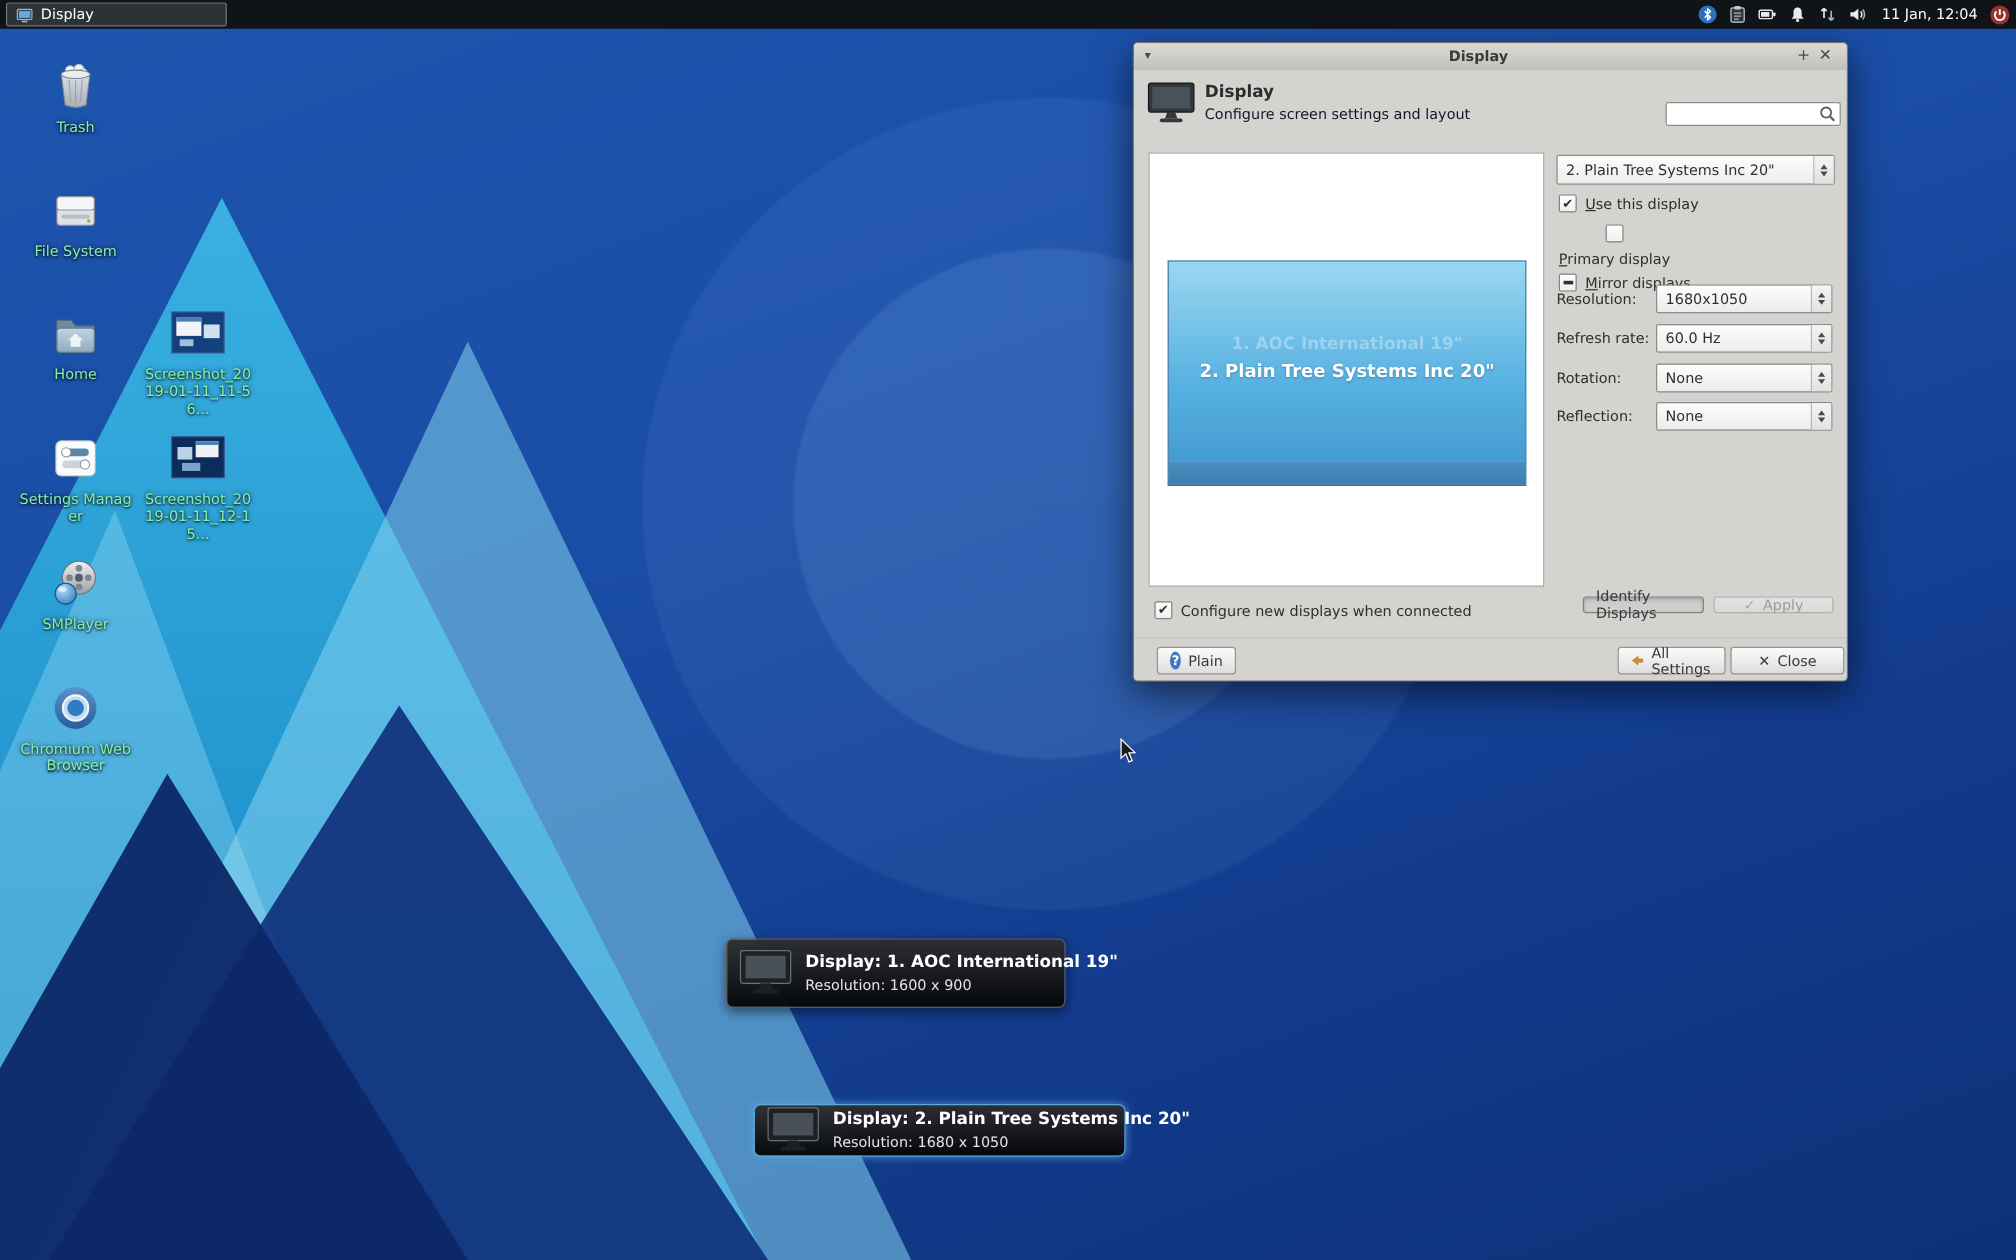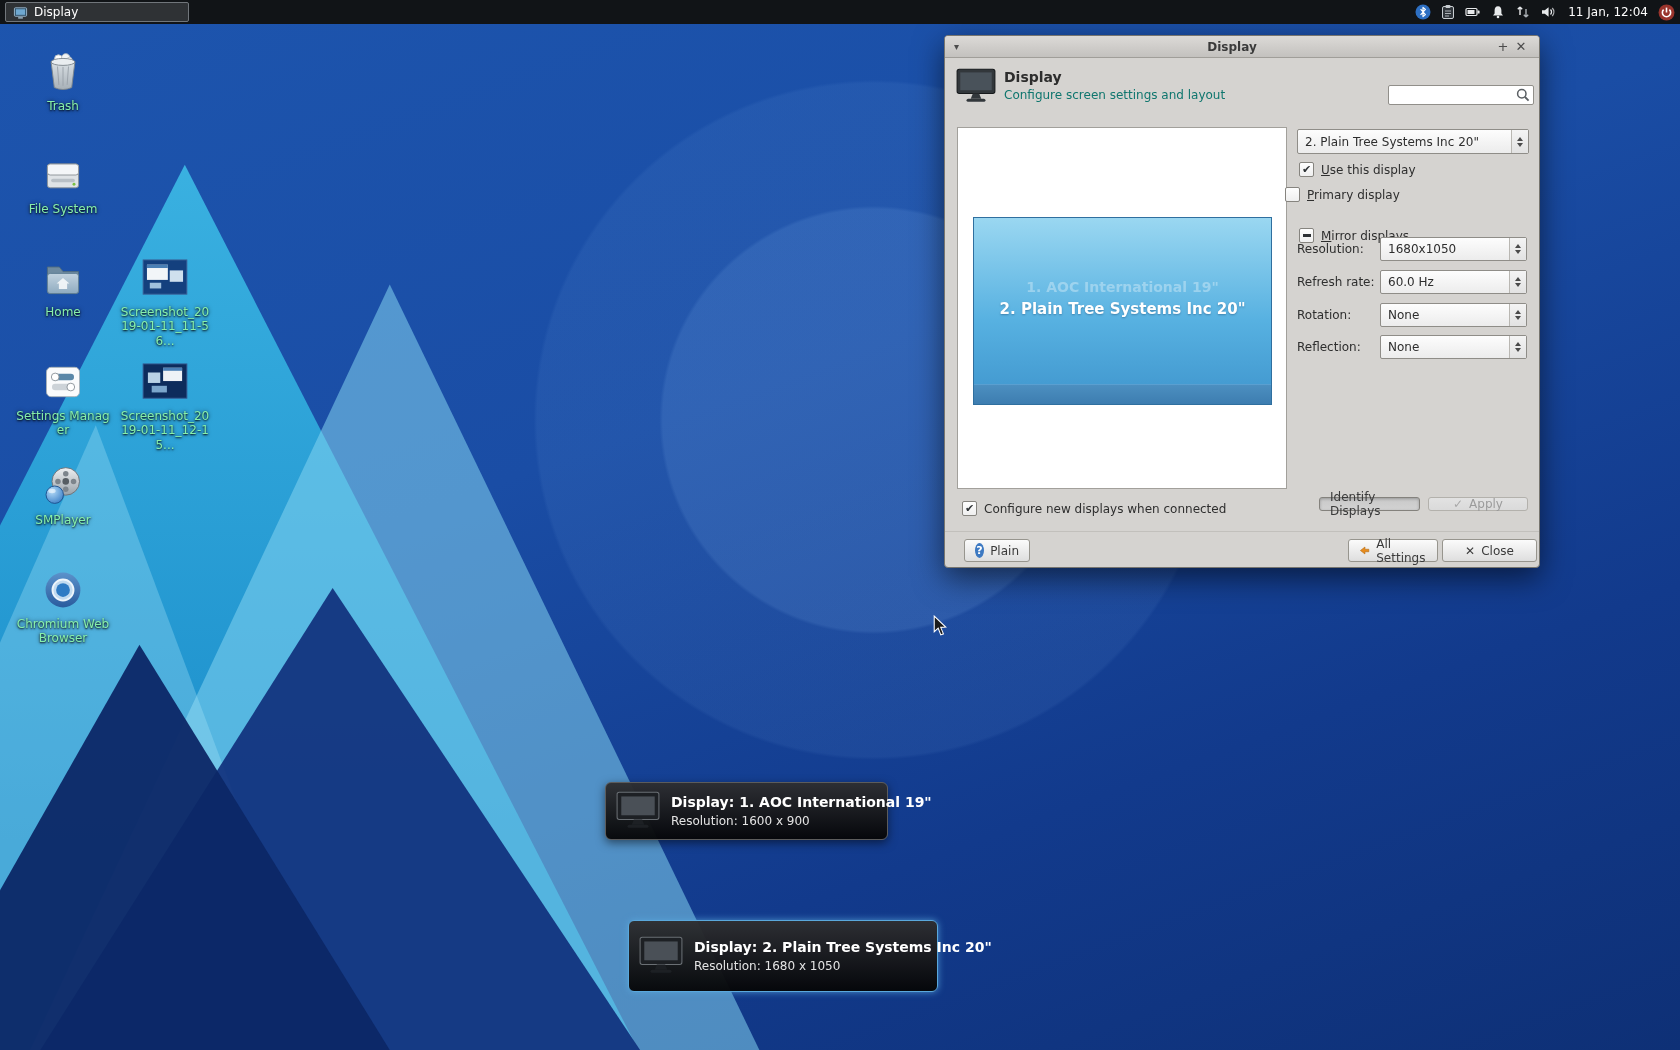--- a/index.html
+++ b/index.html
@@ -39,21 +39,21 @@
     background:#d5d3d0; border:1px solid #77756f; border-radius:4px; box-shadow:0 10px 30px rgba(0,0,0,.55); }
   .titlebar { position:absolute; top:0; left:0; right:0; height:22px; border-radius:3px 3px 0 0;
     background:linear-gradient(#dcdad7,#c3c1be); border-bottom:1px solid #a09e99;
     display:flex; align-items:center; padding:0 9px; }
   .tb-shade { color:#4c4c4c; font-size:10px; width:16px; }
   .tb-title { flex:1; text-align:center; font-size:12px; font-weight:bold; color:#3a3a3a; }
   .tb-btn { color:#4c4c4c; font-size:13px; width:18px; text-align:center; }
 
   .hdr-icon { position:absolute; left:10px; top:28px; }
   .hdr-title { position:absolute; left:59px; top:33px; font-size:14px; font-weight:bold; color:#2d2d2d; }
-  .hdr-sub { position:absolute; left:59px; top:52px; font-size:12px; color:#0f766e; }
+  .hdr-sub { position:absolute; left:59px; top:52px; font-size:12px; color:#0f172a; }
   .search { position:absolute; left:443px; top:48px; width:146px; height:20px; }
   .search input { width:100%; height:100%; border:1px solid #918f8a; border-radius:2px; background:#fff;
     font-size:12px; padding:0 20px 0 6px; outline:none; }
   .search .mag { position:absolute; right:4px; top:3px; }
 
   .preview { position:absolute; left:12px; top:91px; width:330px; height:362px; background:#fff; border:1px solid #a2a09b; }
   .monitor { position:absolute; left:15px; top:89px; width:299px; height:188px; border:1px solid #2f6f9f;
     background:linear-gradient(180deg,#9ad7f1 0%,#57b1e1 55%,#3f95cd 100%); overflow:hidden; }
   .mon-band { position:absolute; left:0; right:0; bottom:0; height:20px;
     background:linear-gradient(#4c8fc0,#3d7db0); border-top:1px solid #5a9fd0; }
@@ -71,21 +71,21 @@
   .spin i { display:block; width:0; height:0; border-left:3.5px solid transparent; border-right:3.5px solid transparent; }
   .spin .up { border-bottom:4px solid #4a4a4a; }
   .spin .dn { border-top:4px solid #4a4a4a; }
   .c-display { left:352px; top:93px; width:232px; }
   .c-res { left:435px; top:201px; width:147px; height:24px; }
   .c-ref { left:435px; top:234px; width:147px; height:24px; }
   .c-rot { left:435px; top:267px; width:147px; height:24px; }
   .c-refl { left:435px; top:299px; width:147px; height:24px; }
 
   .chkrow { position:absolute; display:flex; align-items:center; gap:7px; font-size:12px; color:#2e2e2e; }
-  .k1 { left:354px; top:126px; } .k2 { left:340px; top:151px; } .k3 { left:354px; top:192px; }
+  .k1 { left:354px; top:126px; } .k2 { left:354px; top:151px;flex-direction:column; } .k3 { left:354px; top:192px; }
   .kc { left:17px; top:465px; }
   .box { width:15px; height:15px; background:linear-gradient(#fefefe,#efefef); border:1px solid #86847f; border-radius:2px;
     display:flex; align-items:center; justify-content:center; flex:0 0 auto; }
   .box .chk { font-size:11px; font-weight:bold; color:#2d3134; line-height:1; }
   .box .dash { width:8px; height:3px; background:#2d3134; }
   .accel { display:inline-block; }
   .accel::first-letter { text-decoration:underline; }
 
   .plabel { position:absolute; left:352px; width:100px; font-size:12px; color:#2e2e2e; line-height:24px; }
   .p-res { top:201px; } .p-ref { top:234px; } .p-rot { top:267px; } .p-refl { top:299px; }
@@ -105,21 +105,21 @@
   .help-badge { width:15px; height:15px; border-radius:50%; background:#3d79c2; color:#fff; font-size:11px;
     font-weight:bold; line-height:15px; text-align:center; display:inline-block; }
   .x-glyph { font-size:12px; color:#3c3c3c; font-weight:bold; }
 
   
   .osd { position:absolute; z-index:6; display:flex; align-items:center; gap:10px; padding:8px 16px 8px 9px;
     border-radius:6px; color:#fff;
     background:linear-gradient(180deg, rgba(46,46,48,.96), rgba(5,5,6,.96)); border:1px solid #5c5c5c;
     box-shadow:0 3px 10px rgba(0,0,0,.5); }
   .osd1 { left:605px; top:782px; width:283px; height:58px; }
-  .osd2 { left:628px; top:920px; width:310px; height:72px; border-color:#5aa8dc; box-shadow:0 0 7px rgba(90,168,220,.8); }
+  .osd2 { left:628px; top:920px; width:310px; height:44px; border-color:#5aa8dc; box-shadow:0 0 7px rgba(90,168,220,.8); }
   .osd-title { font-size:14px; font-weight:bold; white-space:nowrap; }
   .osd-res { font-size:12px; color:#e4e4e4; margin-top:4px; white-space:nowrap; }
 
   .cursor { position:absolute; left:933px; top:615px; z-index:100; }
 </style>
 </head>
 <body>
 
 <div class="wall">
   <div class="glow"></div>

